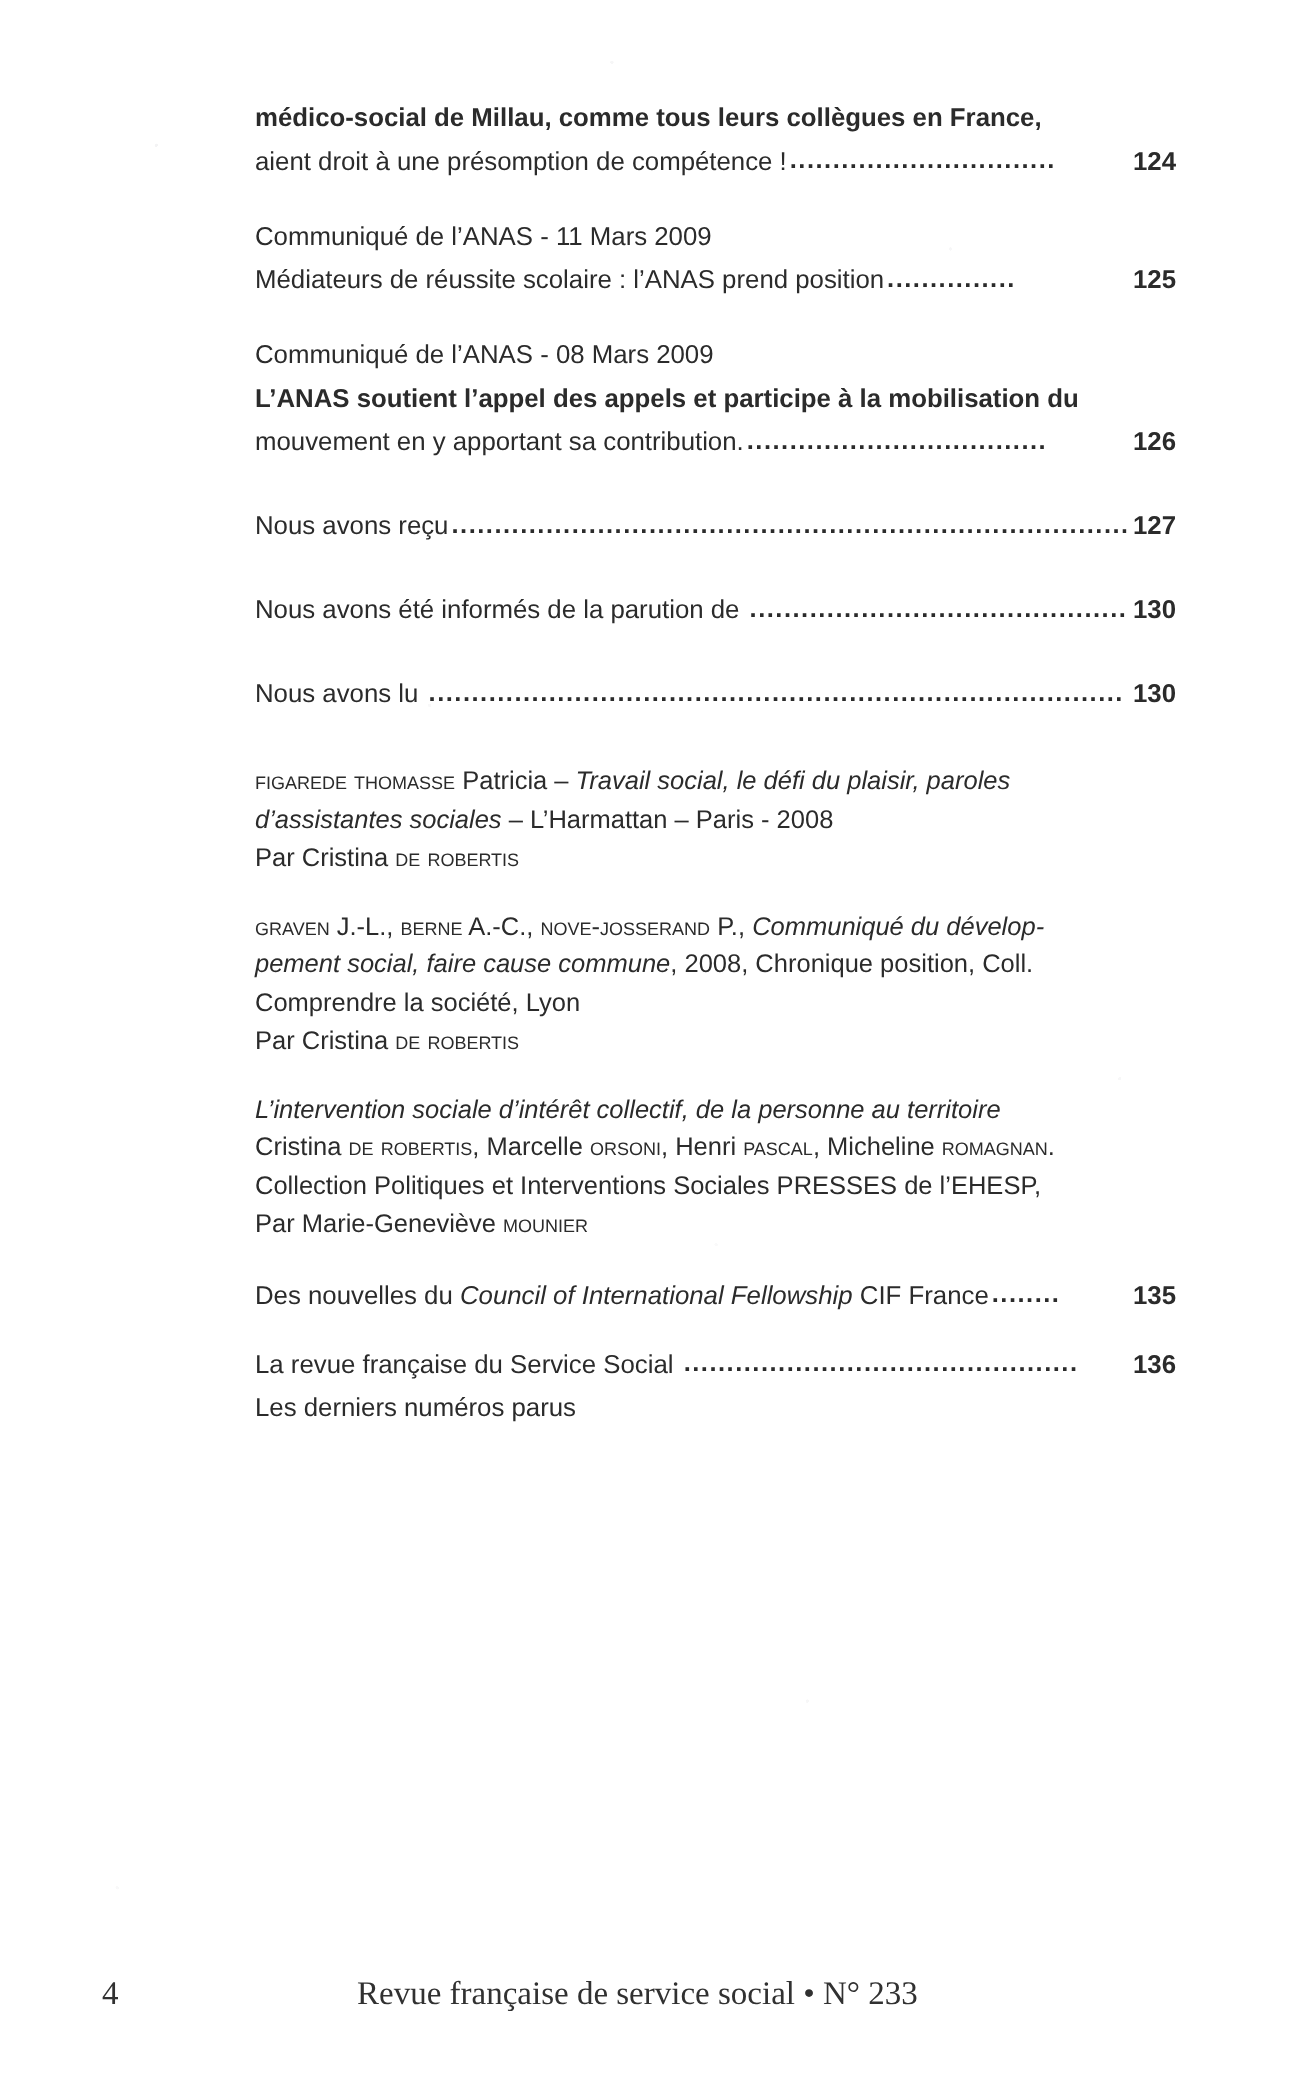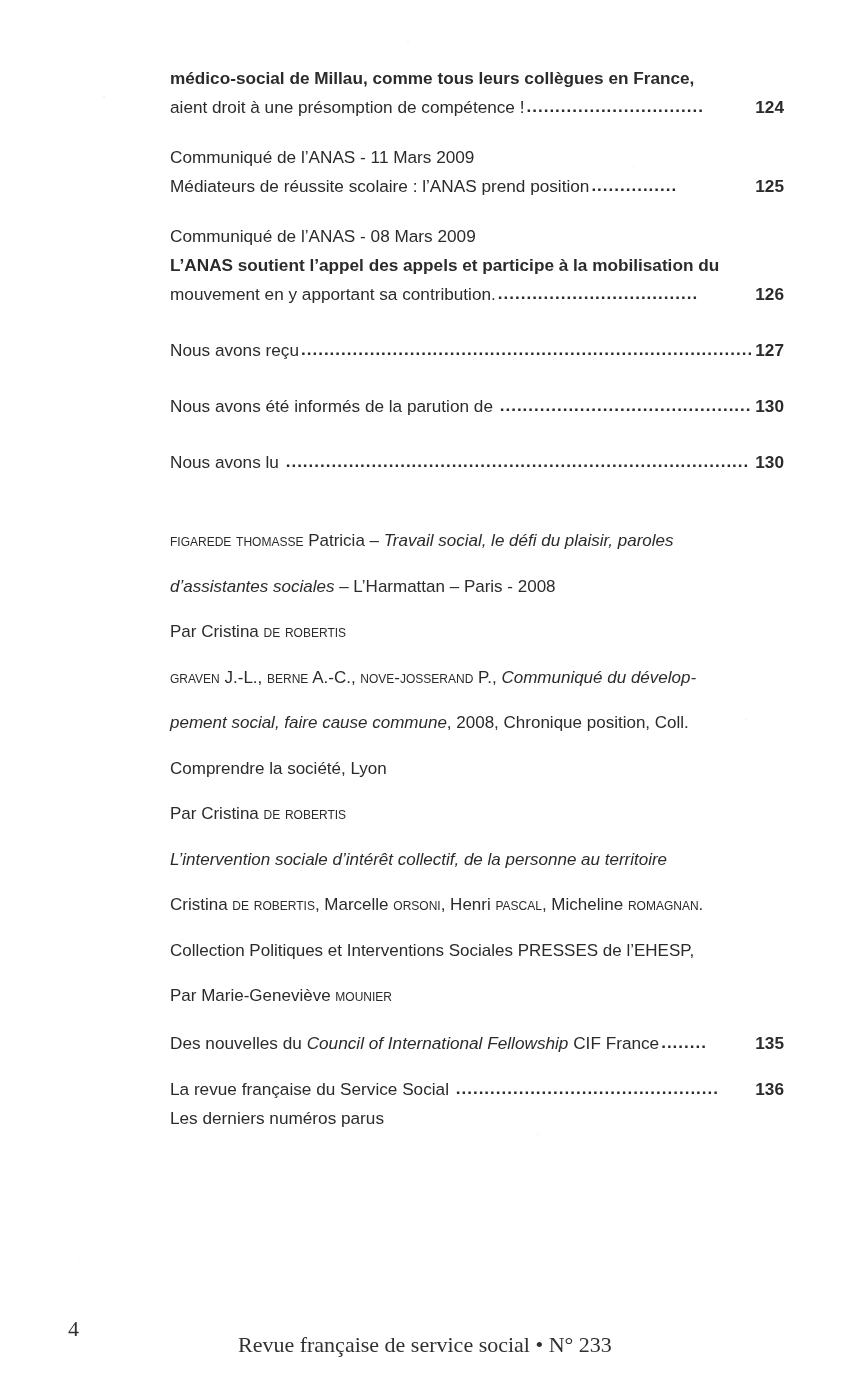--- a/index.html
+++ b/index.html
@@ -91,21 +91,21 @@
   }
 
   
   .bib {
     margin-top: 0;
     margin-bottom: 20px;
     font-size: 17px;
     line-height: 25.5px;
     font-weight: 400;
   }
-  .bib div { white-space: pre-wrap; margin-top: 20px; }
+  .bib div { white-space: pre-wrap; }
   .sc {
     font-variant: small-caps;
     text-transform: lowercase;
   }
   .sc::first-letter { text-transform: uppercase; }
 
   
   .footer {
     position: absolute;
     left: 0;
@@ -116,21 +116,21 @@
     color: #313131;
   }
   .footer-pageno {
     position: absolute;
     left: 68px;
     top: 0;
   }
   .footer-title {
     position: absolute;
     left: 238px;
-    top: 16px;
+    top: 0;
     white-space: pre;
   }
 
   .sp-1  { height: 4px; }
   .sp-2  { height: 10px; }
 </style>
 </head>
 <body>
 
 <div class="scan-noise"></div>

